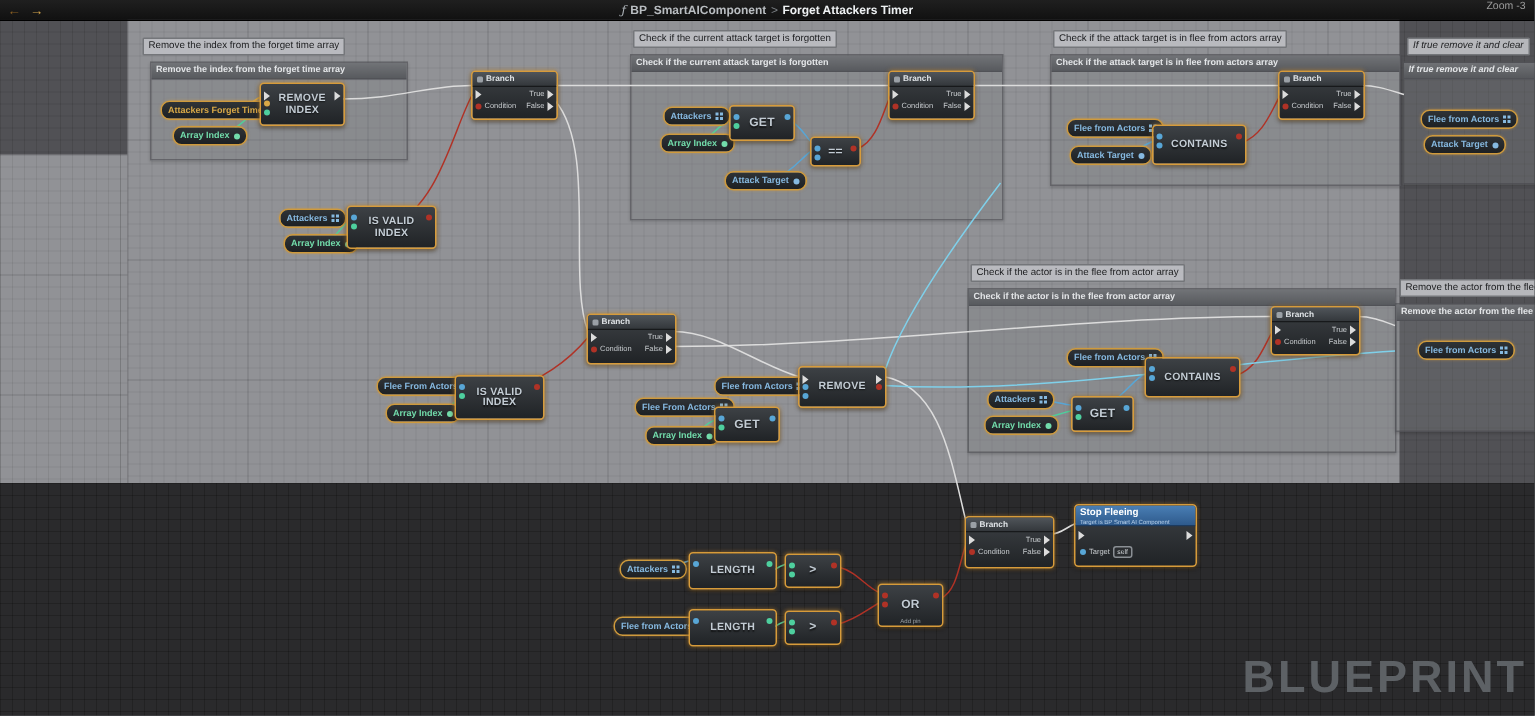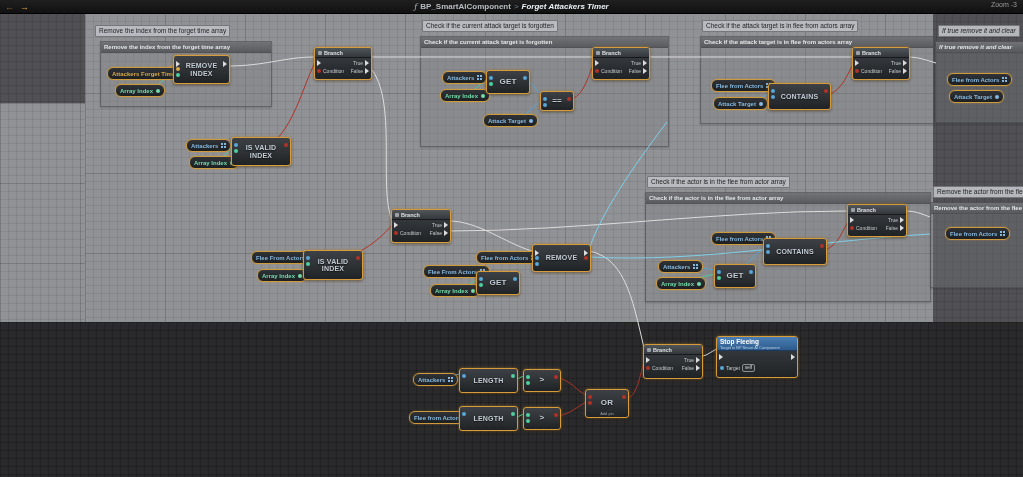--- a/index.html
+++ b/index.html
@@ -10,21 +10,21 @@
   #topbar{position:absolute;left:0;top:0;width:1023px;height:13px;z-index:10;
           background:linear-gradient(180deg,#1f1f1f,#111);border-bottom:1px solid #000;
           display:flex;align-items:center;}
   #topbar .nav{display:flex;gap:6px;padding-left:5px;}
   .navbtn{font-size:9px;line-height:12px;color:#8a5f22;cursor:pointer;}
   .navbtn.fwd{color:#d3a44b;}
   .crumb{position:absolute;left:0;right:0;text-align:center;font-size:8px;line-height:13px;color:#9aa0a5;}
   .crumb .ficon{font-family:"DejaVu Serif",serif;font-style:italic;color:#aeb4b9;margin-right:3px;}
   .crumb .parent{color:#b9bdc1;font-weight:bold;}
   .crumb .sep{color:#7d8287;margin:0 3px;}
-  .crumb .cur{color:#eef1f3;font-weight:bold;font-style:italic;}
+  .crumb .cur{color:#eef1f3;font-weight:bold;}
   #zoomlabel{position:absolute;right:6px;top:1px;font-size:7px;color:#9c9c9c;}
 
   
   #graph{position:absolute;inset:0;z-index:1;}
   .region{position:absolute;}
   .region.base{left:0;top:13px;width:1023px;height:464px;background-color:#515155;
     background-image:linear-gradient(rgba(0,0,0,.10) 1px,transparent 1px),
                      linear-gradient(90deg,rgba(0,0,0,.10) 1px,transparent 1px);
     background-size:8px 8px;}
   .region.bottomdark{left:0;top:322px;width:1023px;height:155px;background-color:#2a2a2c;
@@ -126,20 +126,21 @@
     <span class="ficon">ƒ</span><span class="parent">BP_SmartAIComponent</span><span class="sep">&gt;</span><span class="cur">Forget Attackers Timer</span>
   </div>
   <span id="zoomlabel">Zoom -3</span>
 </div>
 
 <div id="graph">
   <div class="region base"></div>
   <div class="region light main"></div>
   <div class="region light leftext"></div>
   <div class="region bottomdark"></div>
+  <div id="watermark">BLUEPRINT</div>
   <svg id="wires" width="1023" height="477">
       <path d="M228,66 C265,66 285,57 314,57" fill="none" stroke="#dcdcdc" stroke-width="1"></path>
       <path d="M370,57 C445,57 520,57 592,57" fill="none" stroke="#dcdcdc" stroke-width="1"></path>
       <path d="M648,57 C720,57 790,57 852,57" fill="none" stroke="#dcdcdc" stroke-width="1"></path>
       <path d="M908,57 C918,57 926,60 936,63" fill="none" stroke="#dcdcdc" stroke-width="1"></path>
       <path d="M370,67 C398,100 378,185 392,221" fill="none" stroke="#dcdcdc" stroke-width="1"></path>
       <path d="M449,221 C478,221 505,243 532,251" fill="none" stroke="#dcdcdc" stroke-width="1"></path>
       <path d="M589,251 C628,258 634,308 646,356" fill="none" stroke="#dcdcdc" stroke-width="1"></path>
       <path d="M701,356 C707,356 710,352 717,349" fill="none" stroke="#dcdcdc" stroke-width="1"></path>
       <path d="M449,231 C580,231 715,211 847,211" fill="none" stroke="#dcdcdc" stroke-width="1"></path>

